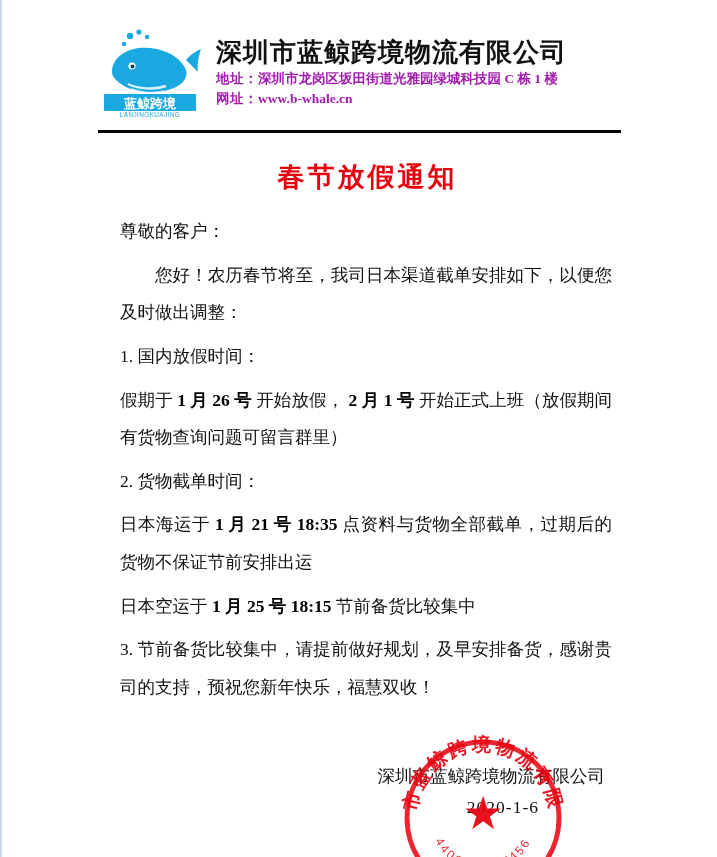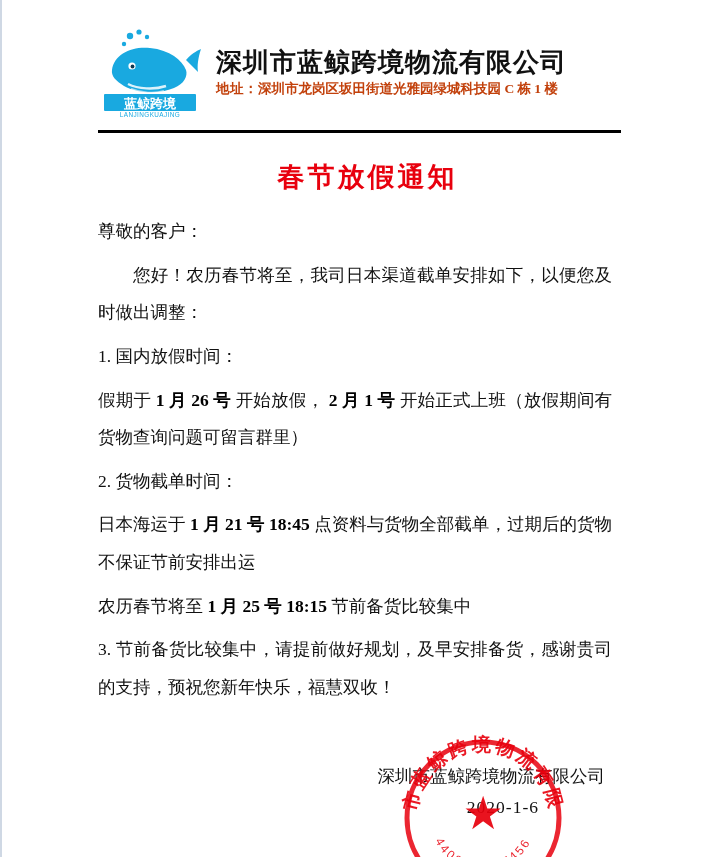--- a/index.html
+++ b/index.html
@@ -45,21 +45,21 @@
     font-family: "Liberation Serif", "DejaVu Serif", serif;
     font-weight: bold;
     font-size: 26px;
     letter-spacing: 1px;
     color: #111111;
     line-height: 1.25;
   }
   .company-line {
     font-size: 13.5px;
     font-weight: bold;
-    color: #c2410c;
+    color: #a21caf;
     line-height: 1.5;
   }
   .company-line .lbl { letter-spacing: 0.5px; }
 
   .rule {
     margin: 6px 96px 0 96px;
     border-top: 3px solid #000000;
     height: 0;
   }
 
@@ -73,20 +73,21 @@
     margin: 26px 0 18px 16px;
     font-family: "Liberation Serif", "DejaVu Serif", serif;
   }
 
   
   .body-text {
     padding: 0 105px 0 96px;
     font-size: 17.5px;
     line-height: 2.15;
     color: #111111;
+    margin-left: 22px;
   }
   .body-text p {
     margin: 0 0 6px 0;
     text-align: justify;
   }
   .indent { text-indent: 2em; }
   .rednum { color: #000000; font-weight: bold; }
 
   
   .signature-area {
@@ -146,20 +147,23 @@
 
         <rect x="6" y="68" width="92" height="17" rx="1" fill="#19a9e0"></rect>
         <text x="52" y="81.5" font-family="Liberation Serif, serif" font-size="13" font-weight="bold" fill="#ffffff" text-anchor="middle">蓝鲸跨境</text>
         <text x="52" y="91" font-family="Liberation Sans, sans-serif" font-size="6.4" fill="#19a9e0" text-anchor="middle" letter-spacing="0.4">LANJINGKUAJING</text>
       </svg>
     </div>
     <div class="company-block">
       <div class="company-name">深圳市蓝鲸跨境物流有限公司</div>
       <div class="company-line">
         <span class="lbl">地址：</span><span>深圳市龙岗区坂田街道光雅园绿城科技园 C 栋 1 楼</span>
+      </div>
+      <div class="company-line">
+        <span class="lbl">网址：</span><span>www.b-whale.cn</span>
       </div>
     </div>
   </div>
 
   <div class="rule"></div>
 
   <div class="doc-title">春节放假通知</div>
 
   <div class="body-text">
     <p>尊敬的客户：</p>
@@ -168,25 +172,25 @@
     <p>
       <span>假期于</span>
       <span class="rednum">1 月 26 号</span>
       <span>开始放假，</span>
       <span class="rednum">2 月 1 号</span>
       <span>开始正式上班（放假期间有货物查询问题可留言群里）</span>
     </p>
     <p>2. 货物截单时间：</p>
     <p>
       <span>日本海运于</span>
-      <span class="rednum">1 月 21 号 18:45</span>
+      <span class="rednum">1 月 21 号 18:35</span>
       <span>点资料与货物全部截单，过期后的货物不保证节前安排出运</span>
     </p>
     <p>
-      <span>农历春节将至</span>
+      <span>日本空运于</span>
       <span class="rednum">1 月 25 号 18:15</span>
       <span>节前备货比较集中</span>
     </p>
     <p>3. 节前备货比较集中，请提前做好规划，及早安排备货，感谢贵司的支持，预祝您新年快乐，福慧双收！</p>
   </div>
 
   <div class="signature-area">
     <div class="sign-text">深圳市蓝鲸跨境物流有限公司</div>
     <div class="sign-date">2020-1-6</div>
 

